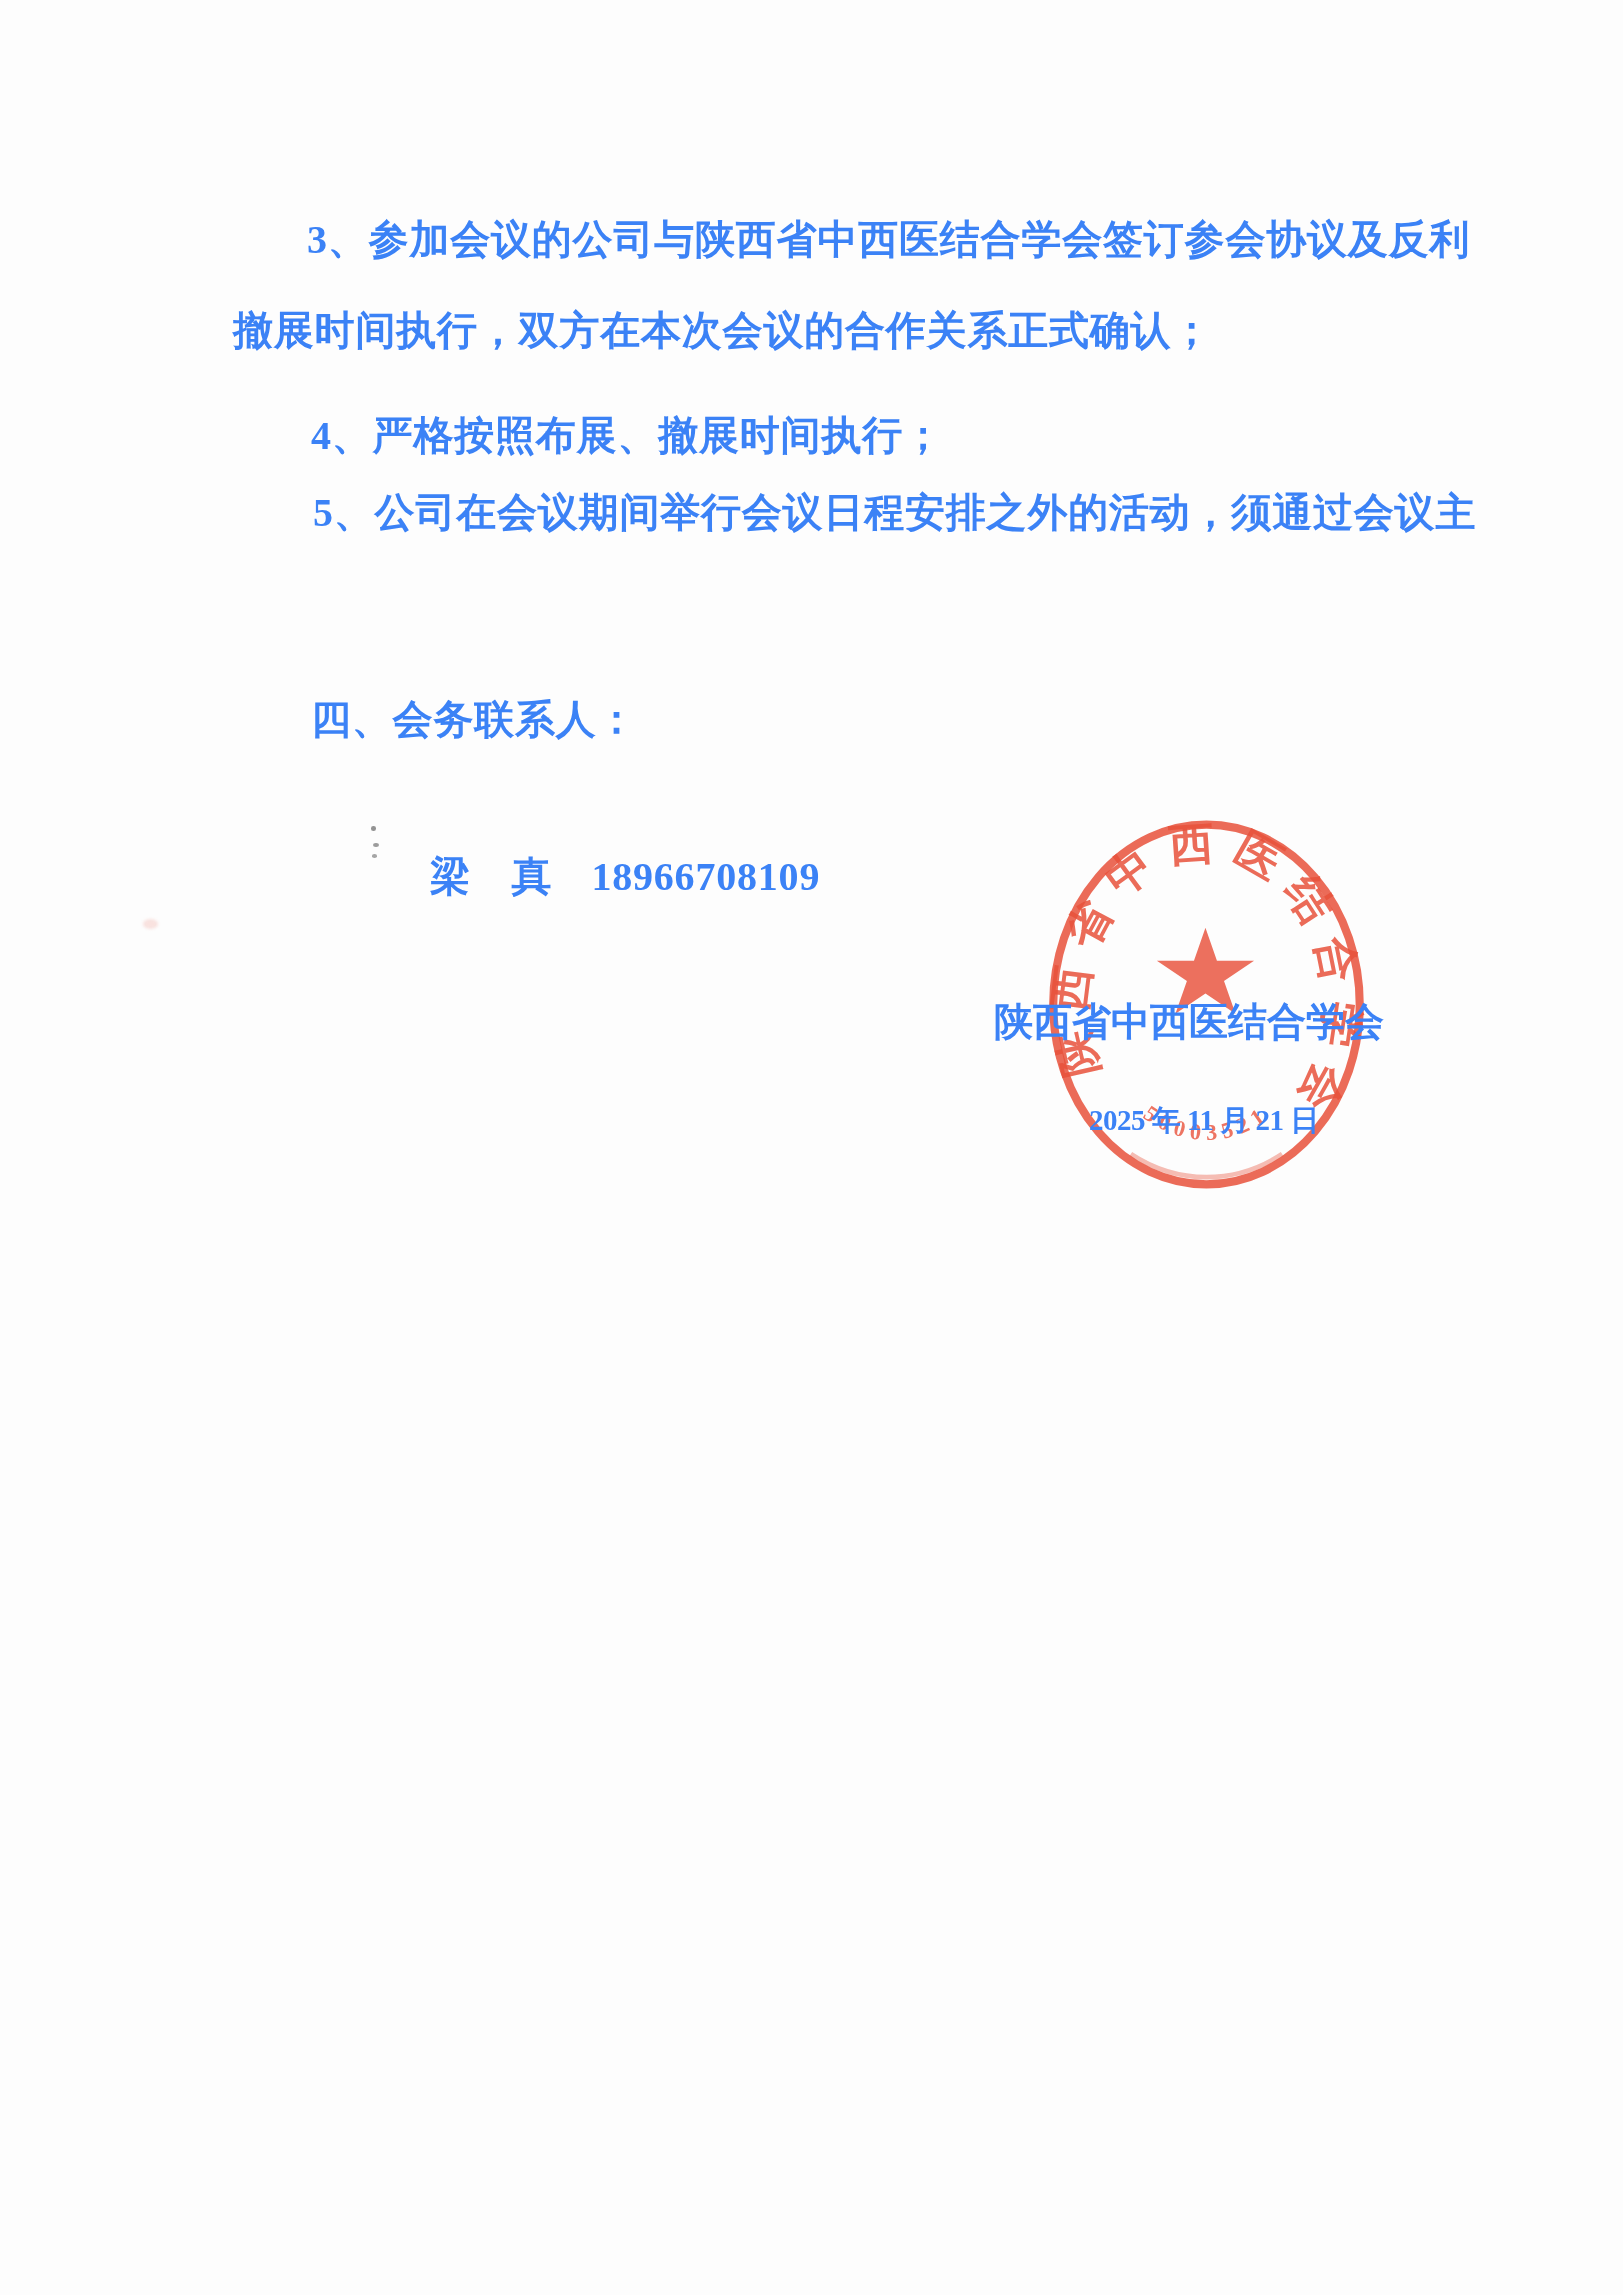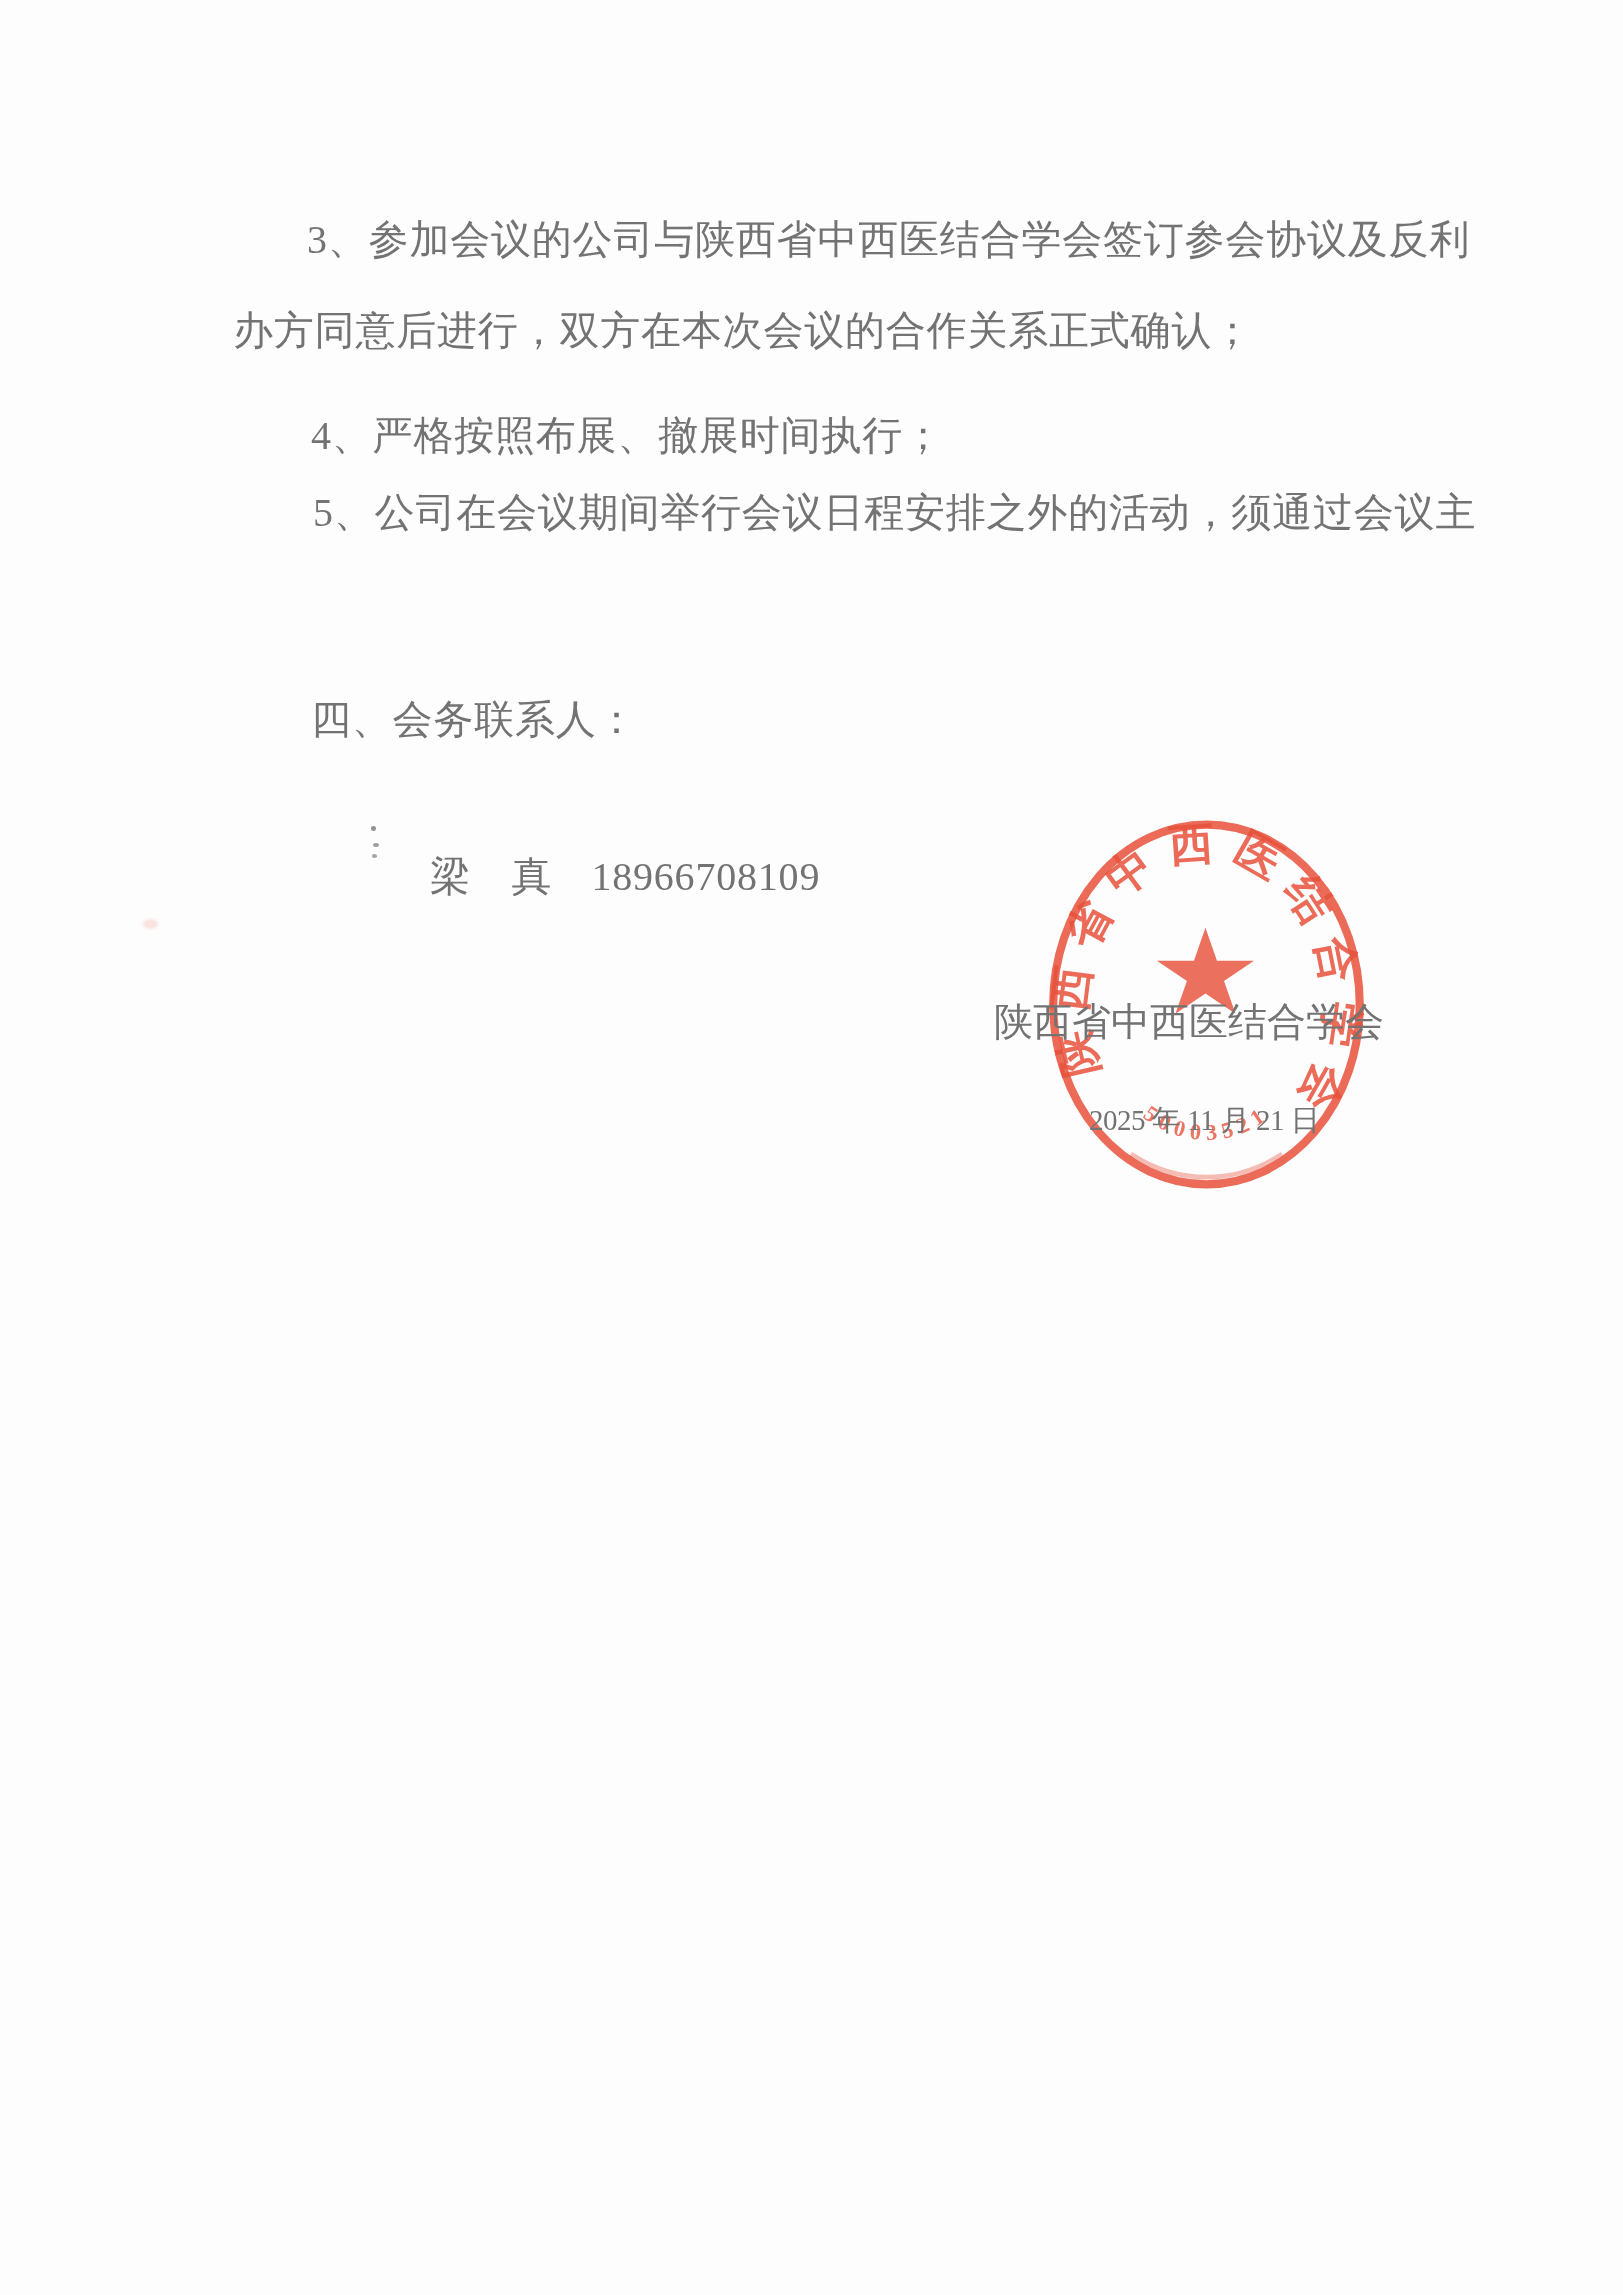--- a/index.html
+++ b/index.html
@@ -15,21 +15,22 @@
     overflow: hidden;
     font-family: "Liberation Serif", "DejaVu Serif", serif;
     color: #1f1f1f;
   }
   .line {
     position: absolute;
     white-space: nowrap;
     font-size: 40px;
     letter-spacing: 0.8px;
     line-height: 1;
-    color: #737373;
+    color: #3b82f6;
+    font-weight: bold;
   }
   .l1 { left: 307px;  top: 220px;  }
   .l2 { left: 233px;  top: 311px;  }
   .l3 { left: 311px;  top: 416px;  }
   .l4 { left: 313px;  top: 493px;  }
   .l5 { left: 231px;  top: 584px; }
   .l6 { left: 311px;  top: 675px; margin-top: 25px; }
   .c1 { left: 386px;  top: 766px; }
   .c2 { left: 386px;  top: 857px; margin-left: 44px; }
   .contact-gap {
@@ -88,21 +89,21 @@
     <text font-size="88" letter-spacing="30" fill="#e8513b" fill-opacity="0.85">
       <textPath href="#arcTop" startOffset="50%" text-anchor="middle">陕西省中西医结合学会</textPath>
     </text>
 
     <text font-size="44" letter-spacing="12" fill="#e8513b" fill-opacity="0.8">
       <textPath href="#arcBottom" startOffset="50%" text-anchor="middle">50003521</textPath>
     </text>
   </svg>
 
   <div class="line l1">3、参加会议的公司与陕西省中西医结合学会签订参会协议及反利</div>
-  <div class="line l2">办方同意后进行，双方在本次会议的合作关系正式确认；</div>
+  <div class="line l2">撤展时间执行，双方在本次会议的合作关系正式确认；</div>
   <div class="line l3">4、严格按照布展、撤展时间执行；</div>
   <div class="line l4">5、公司在会议期间举行会议日程安排之外的活动，须通过会议主</div>
   <div class="line l6">四、会务联系人：</div>
 
   <div class="line c2">
     <span>梁　真</span><span class="contact-gap"></span><span>18966708109</span>
   </div>
 
   <div class="line signature">陕西省中西医结合学会</div>
   <div class="line date">2025 年 11 月 21 日</div>

